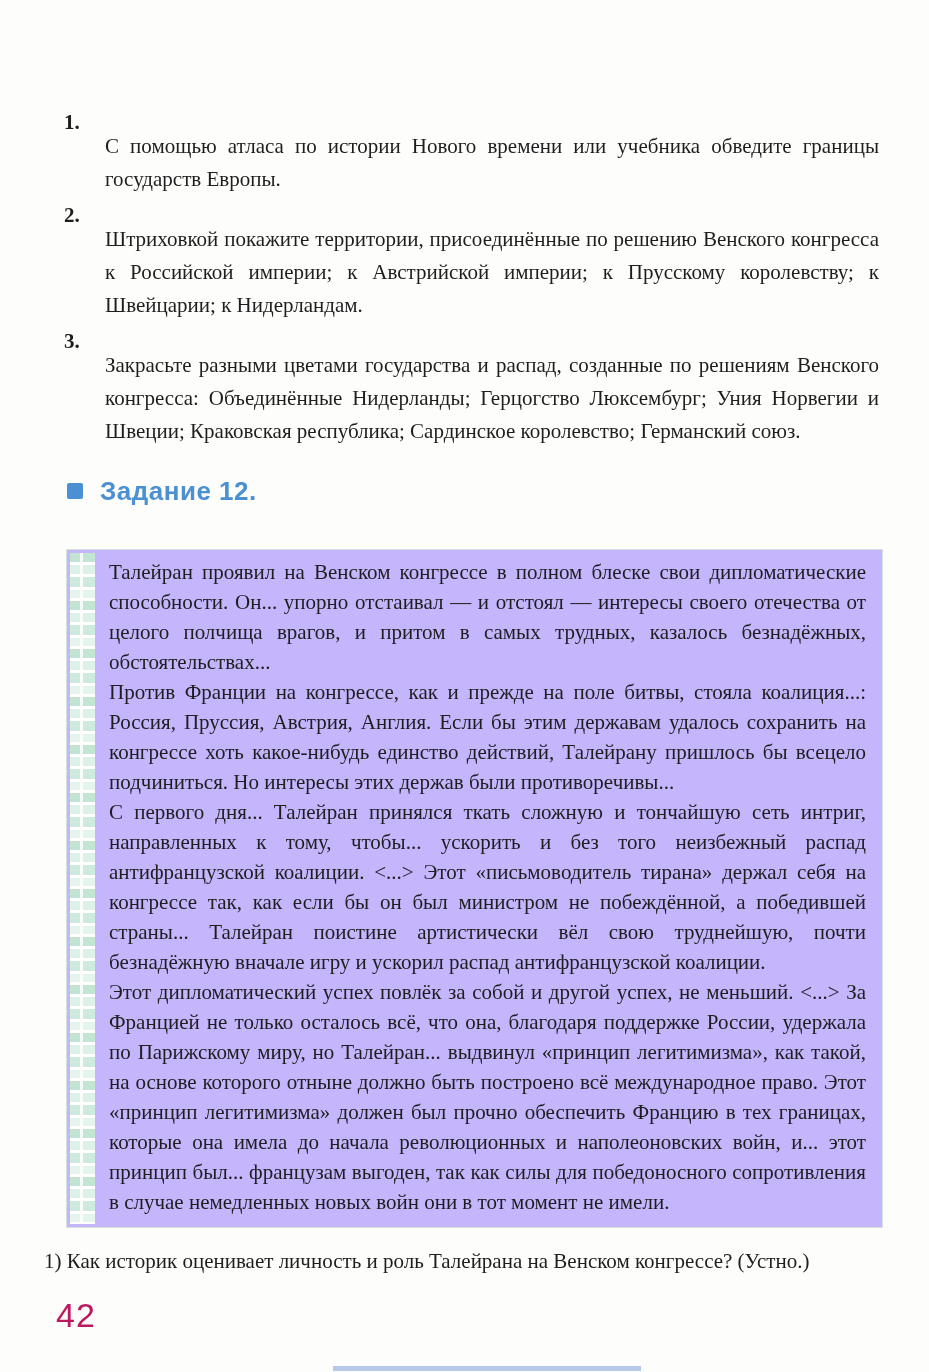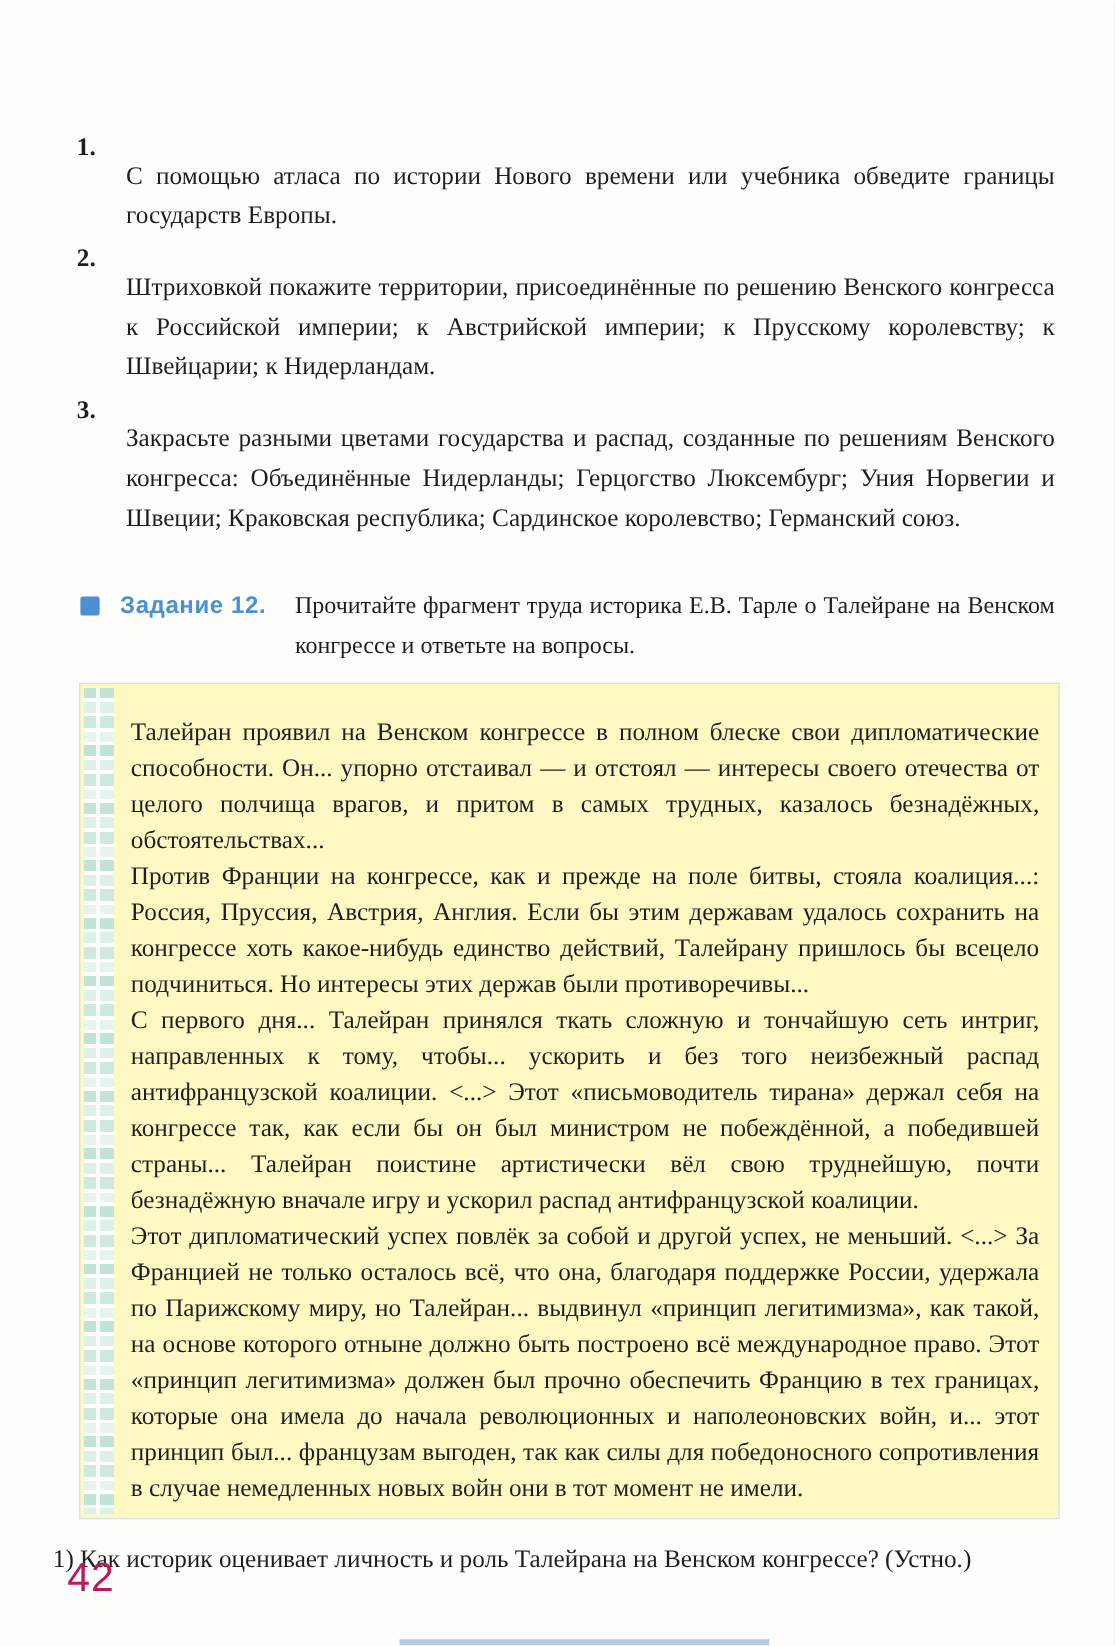--- a/index.html
+++ b/index.html
@@ -15,41 +15,41 @@
     box-shadow: 0 0 6px rgba(0,0,0,.15);
   }
   .content { padding: 106px 50px 0 64px; }
 
   
   .task-item { display: flex; font-size: 21px; line-height: 33px; margin-bottom: 3px; }
   .task-num  { width: 41px; flex: 0 0 41px; font-weight: bold; }
   .task-text { flex: 1; text-align: justify; margin-top: 24px; }
 
   
-  .assignment { display: flex; margin-top: 41px; font-size: 20px; line-height: 33px; }
+  .assignment { display: flex; margin-top: 27px; font-size: 26px; line-height: 33px; }
   .assignment-bullet {
     width: 16px; height: 16px; flex: 0 0 16px;
     margin-top: 8px; margin-left: 3px;
     background: #4a90d2; border-radius: 2px;
   }
   .assignment-label {
     font-family: "Liberation Sans", sans-serif;
     font-weight: bold; color: #4a90d2;
     margin-left: 17px; white-space: nowrap;
     letter-spacing: .5px;
   }
   .assignment-desc { flex: 1; margin-left: 24px; text-align: justify; }
 
   
   .quote {
     position: relative;
-    margin-top: 14px; margin-left: 2px; margin-right: -4px;
+    margin-top: 41px; margin-left: 2px; margin-right: -4px;
     border: 1px solid #d3e3db;
-    padding: 25px 16px 10px 42px;
-    background: #fef9c3;
+    padding: 7px 16px 10px 42px;
+    background: #c4b5fd;
   }
   .quote-strip {
     position: absolute; left: 3px; top: 3px; bottom: 3px; width: 25px;
     background-image:
       linear-gradient(to right,
         rgba(255,255,255,0) 0 10px, rgba(255,255,255,.85) 10px 13px, rgba(255,255,255,0) 13px),
       repeating-linear-gradient(to bottom,
         #c2e5d3 0 9px,  #ffffff 9px 12px,
         #ddf1e6 12px 21px, #ffffff 21px 24px,
         #cdeadc 24px 34px, #ffffff 34px 37px,
@@ -97,21 +97,20 @@
       </div>
       <div class="task-item">
         <span class="task-num">3.</span>
         <span class="task-text">Закрасьте разными цветами государства и распад, созданные по решениям Венского конгресса: Объединённые Нидерланды; Герцогство Люксембург; Уния Норвегии и Швеции; Краковская республика; Сардинское королевство; Германский союз.</span>
       </div>
     </div>
 
     <div class="assignment">
       <span class="assignment-bullet"></span>
       <span class="assignment-label">Задание 12.</span>
-      <span class="assignment-desc">Прочитайте фрагмент труда историка Е.В. Тарле о Талейране на Венском конгрессе и ответьте на вопросы.</span>
     </div>
 
     <div class="quote">
       <span class="quote-strip"></span>
       <p>Талейран проявил на Венском конгрессе в полном блеске свои дипломатические способности. Он... упорно отстаивал — и отстоял — интересы своего отечества от целого полчища врагов, и притом в самых трудных, казалось безнадёжных, обстоятельствах...</p>
       <p>Против Франции на конгрессе, как и прежде на поле битвы, стояла коалиция...: Россия, Пруссия, Австрия, Англия. Если бы этим державам удалось сохранить на конгрессе хоть какое-нибудь единство действий, Талейрану пришлось бы всецело подчиниться. Но интересы этих держав были противоречивы...</p>
       <p>С первого дня... Талейран принялся ткать сложную и тончайшую сеть интриг, направленных к тому, чтобы... ускорить и без того неизбежный распад антифранцузской коалиции. &lt;...&gt; Этот «письмоводитель тирана» держал себя на конгрессе так, как если бы он был министром не побеждённой, а победившей страны... Талейран поистине артистически вёл свою труднейшую, почти безнадёжную вначале игру и ускорил распад антифранцузской коалиции.</p>
       <p>Этот дипломатический успех повлёк за собой и другой успех, не меньший. &lt;...&gt; За Францией не только осталось всё, что она, благодаря поддержке России, удержала по Парижскому миру, но Талейран... выдвинул «принцип легитимизма», как такой, на основе которого отныне должно быть построено всё международное право. Этот «принцип легитимизма» должен был прочно обеспечить Францию в тех границах, которые она имела до начала революционных и наполеоновских войн, и... этот принцип был... французам выгоден, так как силы для победоносного сопротивления в случае немедленных новых войн они в тот момент не имели.</p>
     </div>
 

